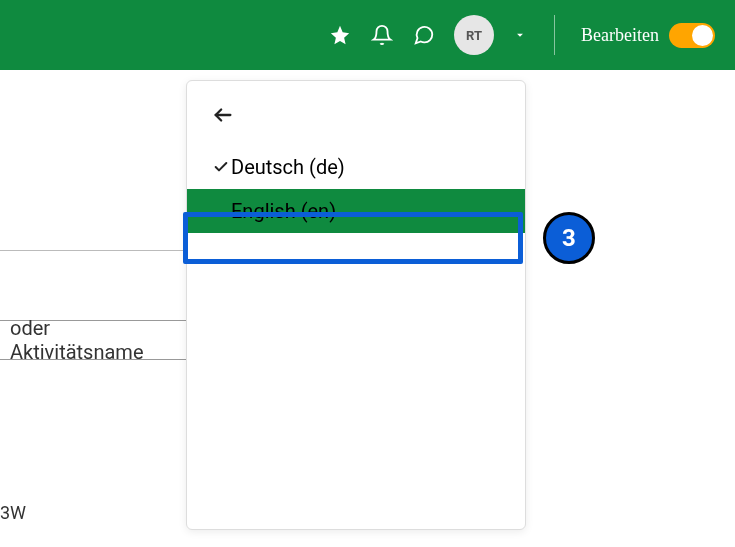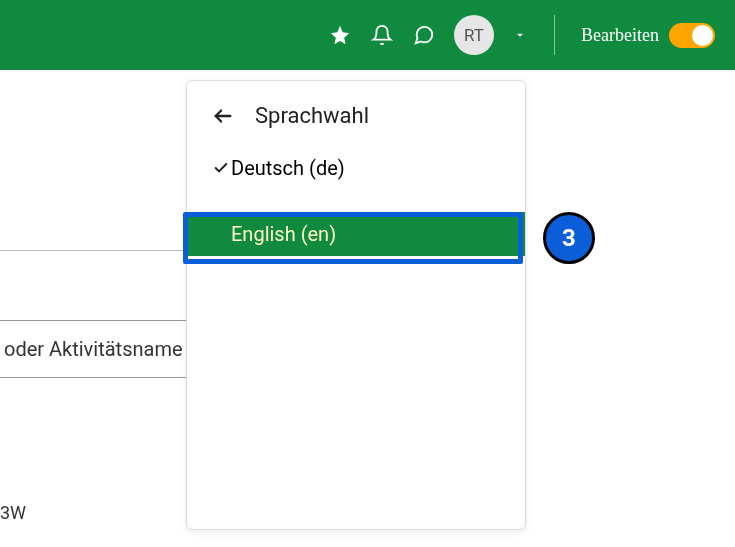--- a/index.html
+++ b/index.html
@@ -35,22 +35,22 @@
     }
     .avatar {
       width: 40px;
       height: 40px;
       border-radius: 50%;
       background: #e6e6e6;
       color: #555;
       display: flex;
       align-items: center;
       justify-content: center;
-      font-weight: 400;
-      font-size: 17px;
+      font-weight: 700;
+      font-size: 13px;
       cursor: pointer;
     }
     .chevron {
       width: 16px;
       height: 16px;
       display: flex;
       align-items: center;
       justify-content: center;
       cursor: pointer;
     }
@@ -126,22 +126,21 @@
       font-size: 20px;
     }
     .lang-check {
       width: 20px;
       display: flex;
       align-items: center;
       justify-content: center;
     }
     .lang-item.selected {
       background: #0f8a3f;
-      color: #fef9c3;
-      margin-top: 22px;
+      color: #000000;
     }
     .lang-item.current .lang-check {
       color: #222;
     }
     .highlight-box {
       position: absolute;
       border: 5px solid #0b5ed7;
       pointer-events: none;
       left: 183px;
       top: 212px;
@@ -171,26 +170,26 @@
       top: 250px;
       width: 186px;
       height: 1px;
       background: #bbb;
     }
     .bg-input {
       position: absolute;
       left: 0;
       top: 320px;
       width: 186px;
-      height: 58px;
+      height: 40px;
       border-top: 1px solid #999;
       border-bottom: 1px solid #999;
       display: flex;
       align-items: center;
-      padding-left: 4px;
+      padding-left: 10px;
       font-size: 20px;
       color: #333;
     }
     .bg-text {
       position: absolute;
       left: 0;
       top: 502px;
       font-size: 18px;
       color: #333;
     }
@@ -239,21 +238,20 @@
 <div class="bg-text">3W</div>
 
 <div class="dropdown">
   <div class="dropdown-header">
     <span class="back-arrow">
       <svg width="22" height="22" viewBox="0 0 24 24" fill="none" stroke="#222" stroke-width="2.5" stroke-linecap="round" stroke-linejoin="round">
           <line x1="20" y1="12" x2="4" y2="12"></line>
           <polyline points="10 18 4 12 10 6"></polyline>
         </svg>
     </span>
-    <span class="dropdown-title">Sprachwahl</span>
   </div>
 
   <div class="lang-item current">
     <span class="lang-check">
       <svg width="16" height="16" viewBox="0 0 24 24" fill="none" stroke="#222" stroke-width="3" stroke-linecap="round" stroke-linejoin="round">
           <polyline points="20 6 9 17 4 12"></polyline>
         </svg>
     </span>
     <span>Deutsch (de)</span>
   </div>

